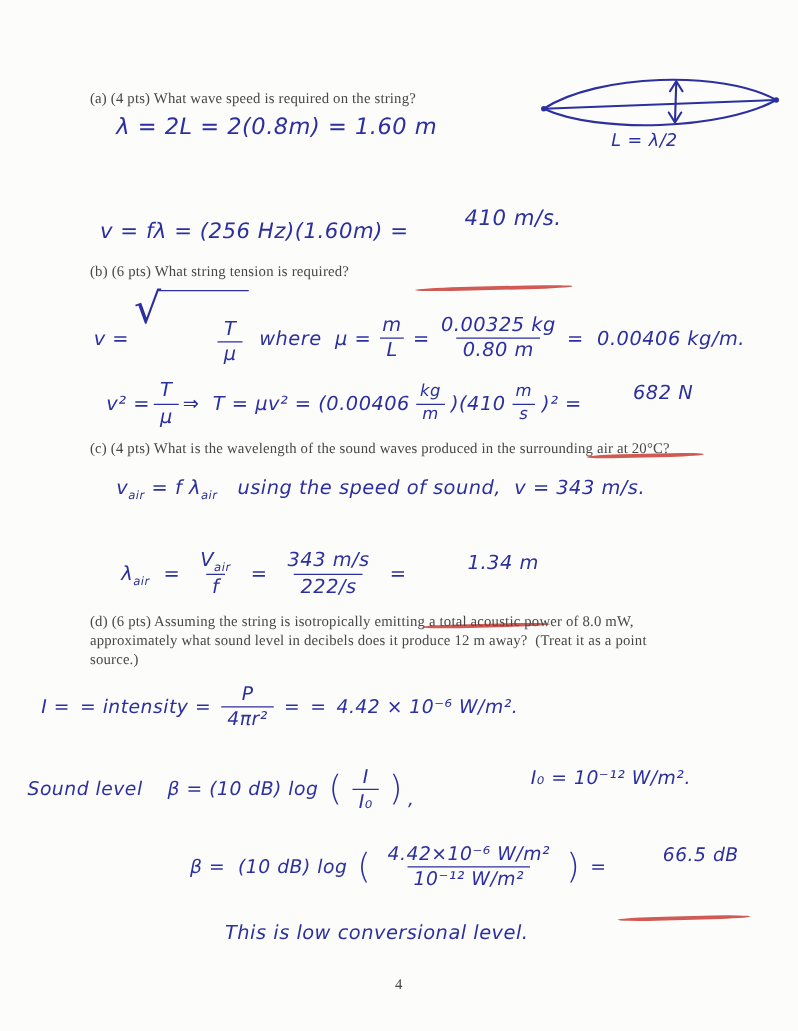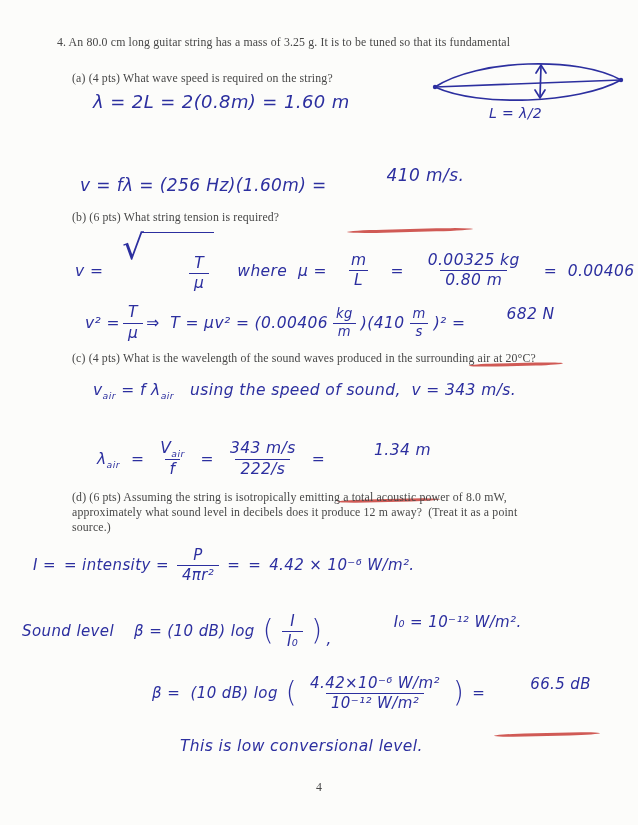--- a/index.html
+++ b/index.html
@@ -9,21 +9,21 @@
   }
   .printed{
     position:absolute;font-family:"Liberation Serif",serif;
     font-size:11.8px;color:#474747;letter-spacing:.15px;white-space:pre;
   }
   .hw{
     position:absolute;font-family:"DejaVu Sans",sans-serif;font-style:italic;
     color:#2c2f9f;white-space:nowrap;letter-spacing:.4px;
   }
   .hw span, .hw sub{white-space:pre;}
-  .row{display:flex;align-items:center;gap:19px;}
+  .row{display:flex;align-items:center;gap:4px;}
   .frac{display:inline-flex;flex-direction:column;align-items:center;line-height:1.12;}
   .frac .num{padding:0 5px 1px;display:inline-block;}
   .frac .den{border-top:1.6px solid currentColor;padding:1px 5px 0;display:inline-block;}
   .sqrt{display:inline-flex;align-items:flex-start;}
   .sqrt .rad{font-size:2.2em;line-height:.95;font-style:normal;margin-right:-3px;}
   .sqrt .radicand{border-top:1.6px solid currentColor;padding:3px 5px 0;margin-top:1px;}
   .answer{position:relative;display:inline-block;margin-left:6px;}
   .uline{
     position:absolute;left:-5px;right:-9px;bottom:-7px;height:2.6px;
     background:#d05a55;border-radius:50%/100%;transform:rotate(-1.4deg);
@@ -32,21 +32,20 @@
   .bigparen{font-size:1.85em;font-weight:200;line-height:.5;font-style:normal;}
   .pagenum{left:0;right:0;text-align:center;}
   svg.diagram{position:absolute;}
   .comma{align-self:flex-end;margin:0 2px 2px -4px;}
 </style>
 </head>
 <body>
 
 <div class="page">
 
-  <div class="printed" style="left:57px;top:35px">4. An 80.0 cm long guitar string has a mass of 3.25 g. It is to be tuned so that its fundamental</div>
 
   <div class="printed" style="left:72px;top:71px">(a) (4 pts) What wave speed is required on the string?</div>
   <div class="hw" style="left:93px;top:91px;font-size:18px">λ = 2L = 2(0.8m) =  1.60 m</div>
 
   <svg class="diagram" style="left:428px;top:56px" width="200" height="52" viewBox="0 0 200 52">
     <g fill="none" stroke="#2c2f9f" stroke-width="1.7" stroke-linecap="round">
       <path d="M 7 31 C 50 3, 150 0, 193 24"></path>
       <path d="M 7 31 C 50 51, 150 48, 193 24"></path>
       <path d="M 7 31 L 193 24"></path>
       <path d="M 113 10 L 112 41"></path>
@@ -163,21 +162,21 @@
   <div class="hw row" style="left:22px;top:613px;font-size:15px;gap:8px">
     <span>Sound level</span>
     <span style="margin-left:12px">β = (10 dB) log</span>
     <span class="bigparen">(</span>
     <span class="frac">
       <span class="num">I</span>
       <span class="den">I₀</span>
     </span>
     <span class="bigparen">)</span>
     <span class="comma">,</span>
-    <span style="margin-left:52px;align-self:flex-start">I₀ = 10⁻¹² W/m².</span>
+    <span style="margin-left:83px;align-self:flex-start">I₀ = 10⁻¹² W/m².</span>
   </div>
 
   <div class="hw row" style="left:152px;top:657px;font-size:15px;gap:8px">
     <span>β =  (10 dB) log</span>
     <span class="bigparen">(</span>
     <span class="frac">
       <span class="num">4.42×10⁻⁶ W/m²</span>
       <span class="den">10⁻¹² W/m²</span>
     </span>
     <span class="bigparen">)</span>

